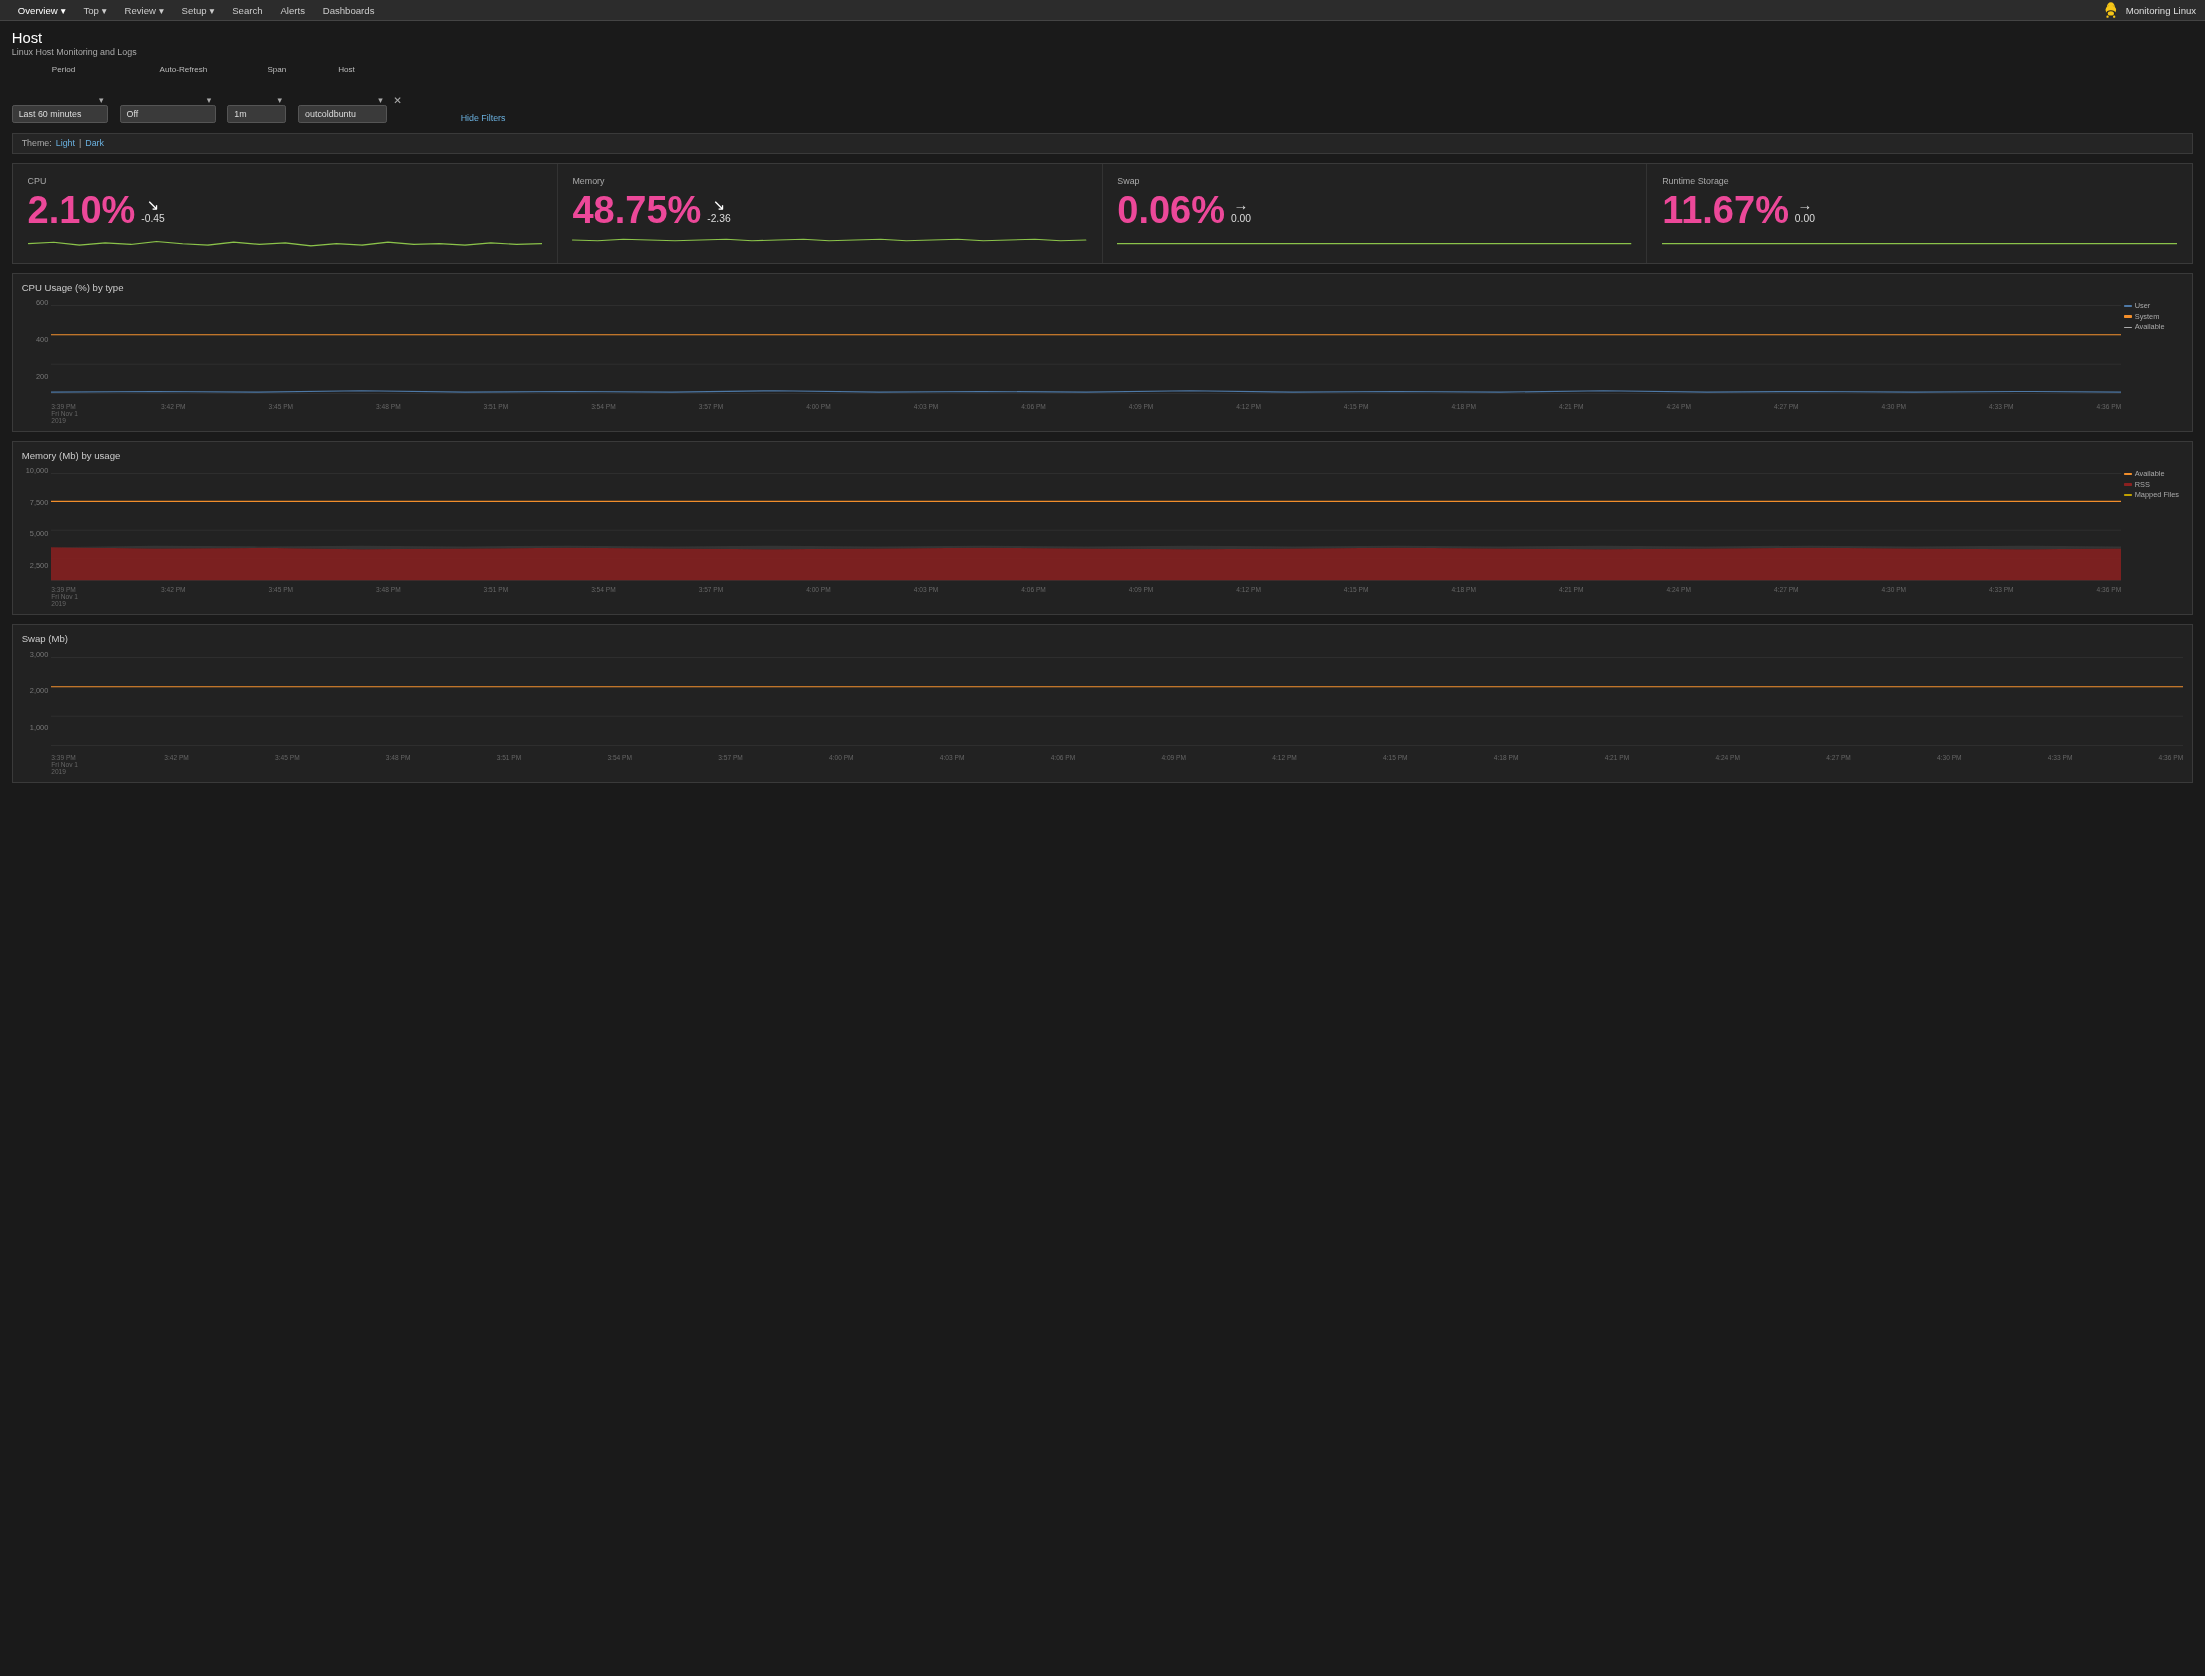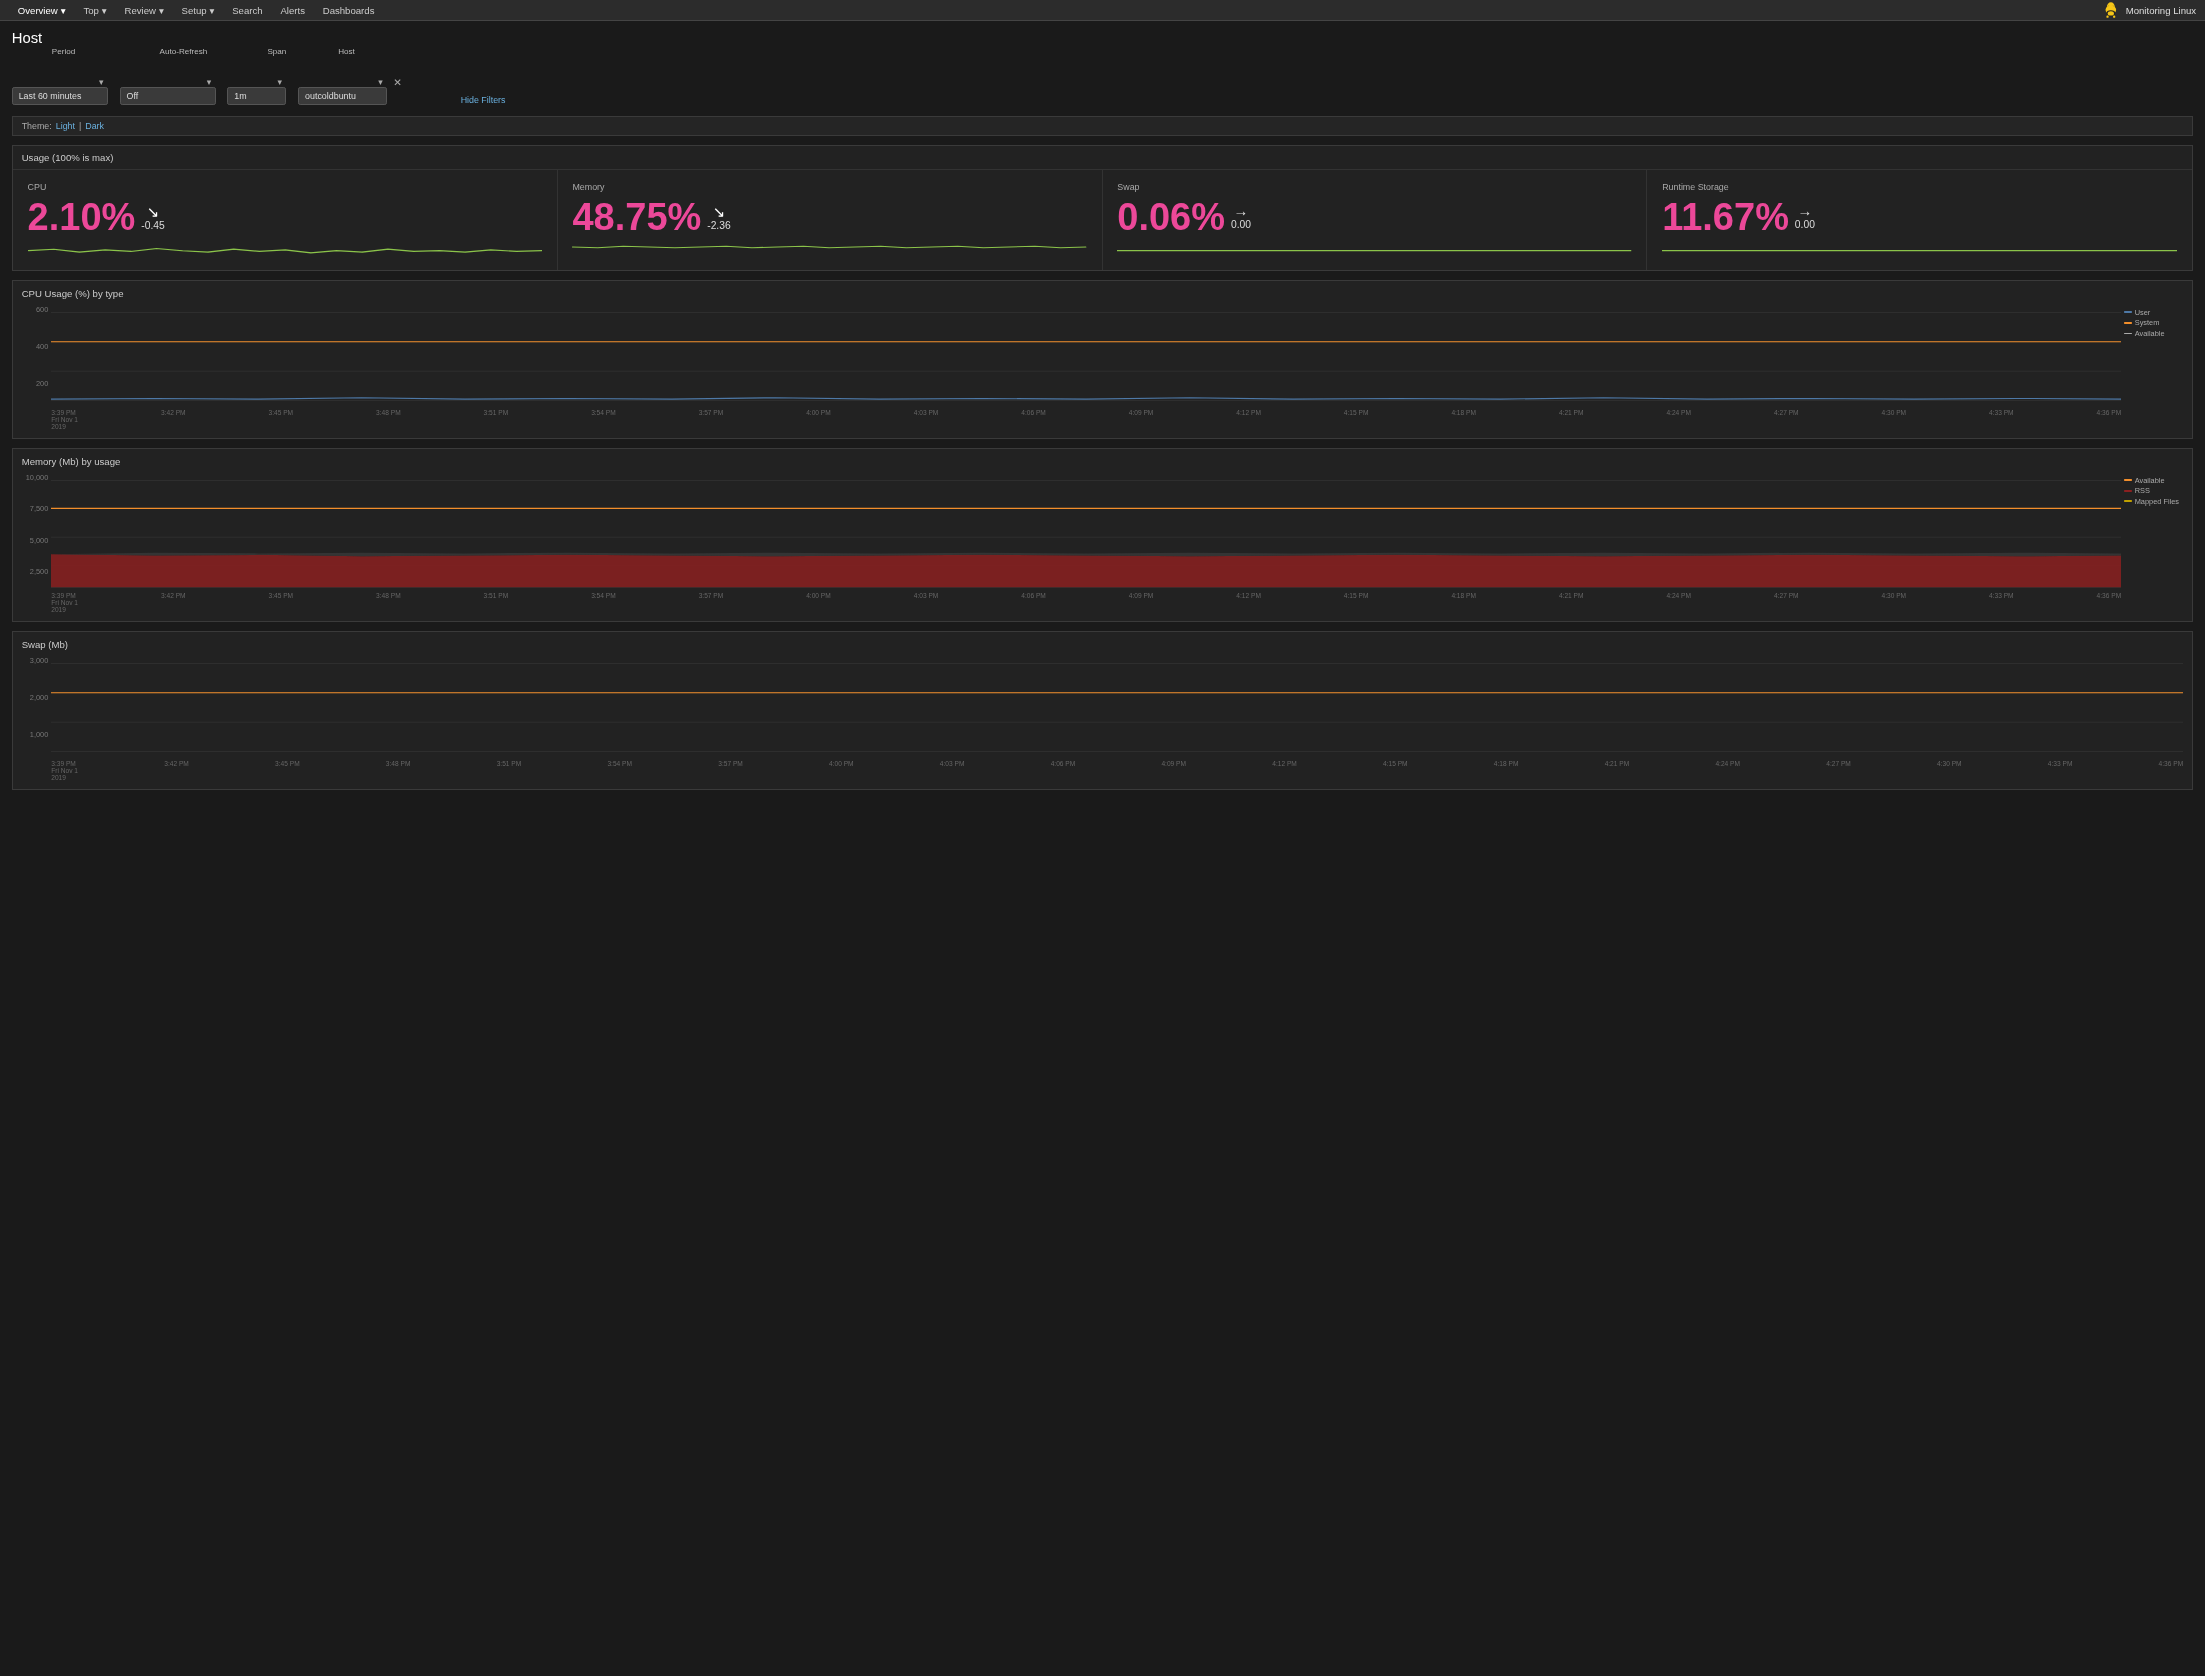--- a/index.html
+++ b/index.html
@@ -238,20 +238,21 @@
       <rect x="25" y="33" width="5" height="5" rx="2" fill="#f5c518"></rect>
     </svg>
     <span>Monitoring Linux</span>
   </div>
 </nav>
 
 <div class="page">
 
   <div>
     <div class="page-title">Host</div>
+    <div class="page-subtitle">Linux Host Monitoring and Logs</div>
   </div>
 
   <div class="filters">
     <div class="filter-group">
       <label class="filter-label">Period</label>
       <div class="filter-select-wrap">
         <select class="filter-select">
           <option>Last 60 minutes</option>
         </select>
       </div>
@@ -287,21 +288,20 @@
   </div>
 
   <div class="theme-bar">
     <span>Theme:</span>
     <a class="theme-light">Light</a>
     <span>|</span>
     <a class="theme-dark">Dark</a>
   </div>
 
   <div class="usage-panel">
-    <div class="usage-panel-title">Usage (100% is max)</div>
     <div class="usage-grid">
 
       <div class="usage-cell">
         <div class="usage-cell-label">CPU</div>
         <div class="usage-value-row">
           <div class="usage-value">2.10%</div>
           <div class="usage-delta down">
             <span class="arrow">↘</span>
             <span>-0.45</span>
           </div>

